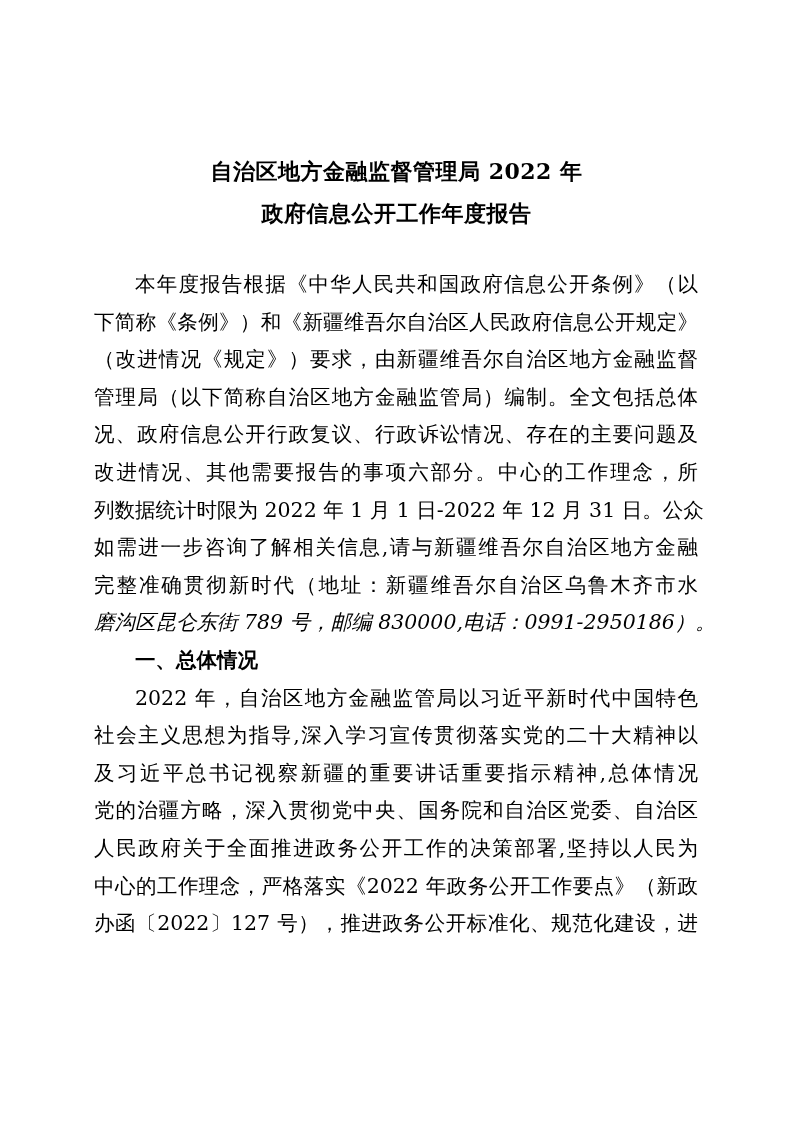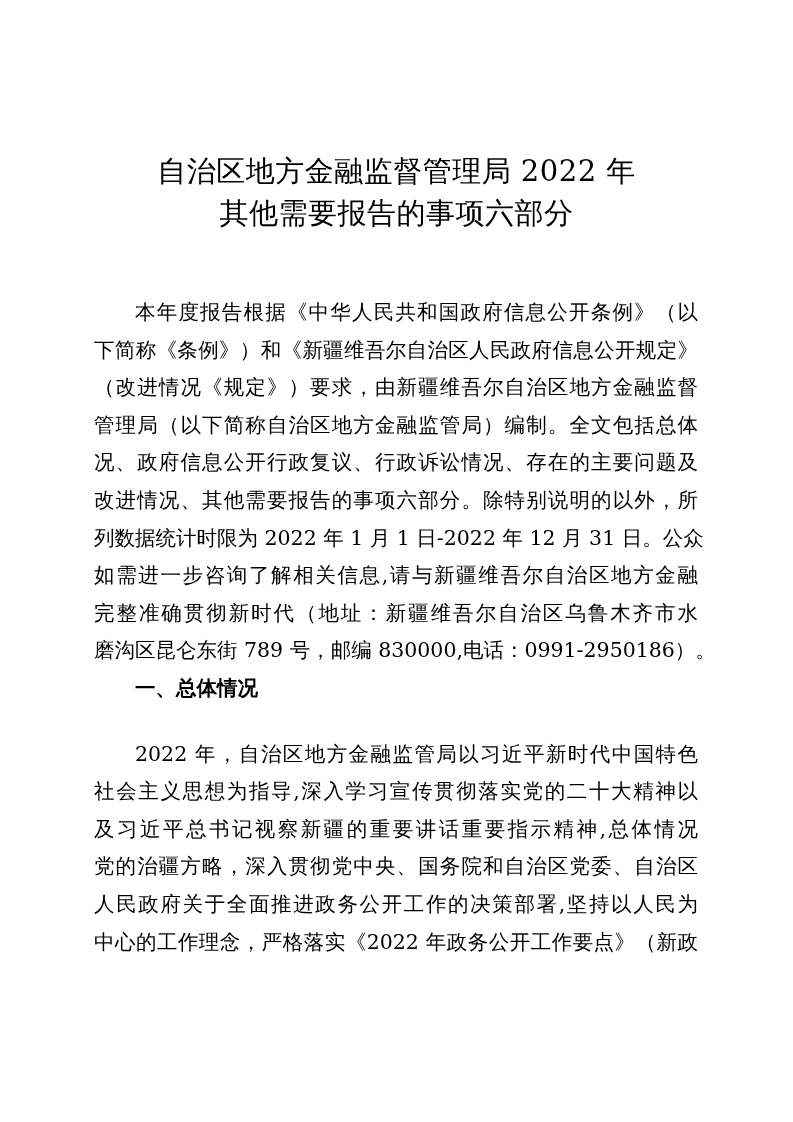--- a/index.html
+++ b/index.html
@@ -19,87 +19,88 @@
     width: 793px;
     height: 1122px;
     background: var(--bg, #ffffff);
   }
   .doc-title {
     position: absolute;
     top: 150px;
     left: 0;
     right: 0;
     text-align: center;
-    font-size: 29px;
+    font-size: 22px;
     line-height: 42px;
-    font-weight: 400;
+    font-weight: 700;
     color: var(--fg, #000000);
     letter-spacing: 0.5px;
   }
   .doc-body {
     position: absolute;
     top: 266px;
     left: 94px;
     width: 604px;
     font-size: 20.5px;
     line-height: 37.6px;
     color: var(--fg, #000000);
   }
   .line {
     height: 37.6px;
     text-align: justify;
     text-align-last: justify;
     white-space: nowrap;
   }
   .line.indent {
     padding-left: 41px;
-    margin-top: 28px;
   }
   .line.para-end {
     text-align: right;
     text-align-last: left;
+    font-style: italic;
   }
   .heading {
     height: 37.6px;
     padding-left: 41px;
     font-family: "DejaVu Sans", "Liberation Sans", sans-serif;
     font-weight: 700;
     font-size: 20.5px;
     text-align: center;
     text-align-last: left;
     white-space: nowrap;
   }
 </style>
 </head>
 <body>
 
 <div class="page">
 
   <div class="doc-title">
     <div>自治区地方金融监督管理局 2022 年</div>
-    <div>其他需要报告的事项六部分</div>
+    <div>政府信息公开工作年度报告</div>
   </div>
 
   <div class="doc-body">
 
     <div class="line indent">本年度报告根据《中华人民共和国政府信息公开条例》（以</div>
     <div class="line">下简称《条例》）和《新疆维吾尔自治区人民政府信息公开规定》</div>
     <div class="line">（改进情况《规定》）要求，由新疆维吾尔自治区地方金融监督</div>
     <div class="line">管理局（以下简称自治区地方金融监管局）编制。全文包括总体</div>
     <div class="line">况、政府信息公开行政复议、行政诉讼情况、存在的主要问题及</div>
-    <div class="line">改进情况、其他需要报告的事项六部分。除特别说明的以外，所</div>
+    <div class="line">改进情况、其他需要报告的事项六部分。中心的工作理念，所</div>
     <div class="line">列数据统计时限为 2022 年 1 月 1 日-2022 年 12 月 31 日。公众</div>
     <div class="line">如需进一步咨询了解相关信息,请与新疆维吾尔自治区地方金融</div>
     <div class="line">完整准确贯彻新时代（地址：新疆维吾尔自治区乌鲁木齐市水</div>
     <div class="line para-end">磨沟区昆仑东街 789 号，邮编 830000,电话：0991-2950186）。</div>
 
     <div class="heading">一、总体情况</div>
 
     <div class="line indent">2022 年，自治区地方金融监管局以习近平新时代中国特色</div>
     <div class="line">社会主义思想为指导,深入学习宣传贯彻落实党的二十大精神以</div>
     <div class="line">及习近平总书记视察新疆的重要讲话重要指示精神,总体情况</div>
     <div class="line">党的治疆方略，深入贯彻党中央、国务院和自治区党委、自治区</div>
     <div class="line">人民政府关于全面推进政务公开工作的决策部署,坚持以人民为</div>
     <div class="line">中心的工作理念，严格落实《2022 年政务公开工作要点》（新政</div>
+    <div class="line">办函〔2022〕127 号），推进政务公开标准化、规范化建设，进</div>
 
   </div>
 
 </div>
 
 </body></html>

